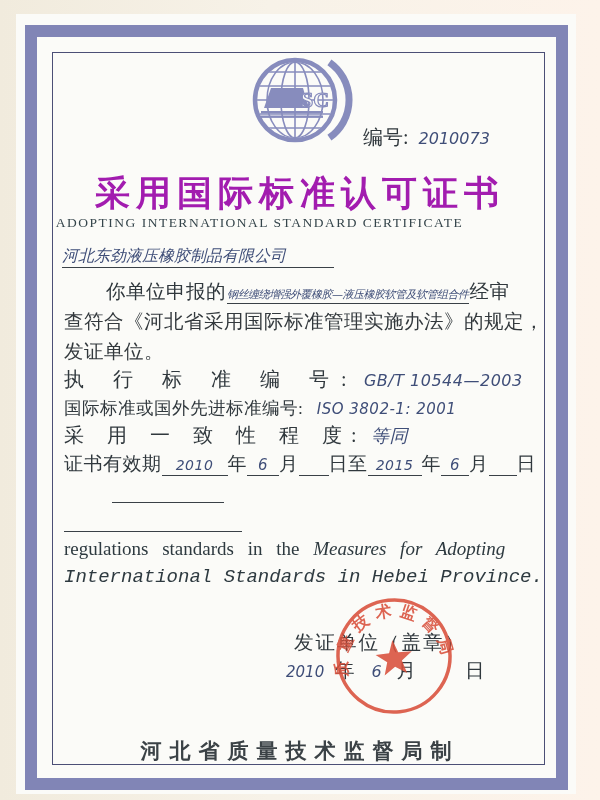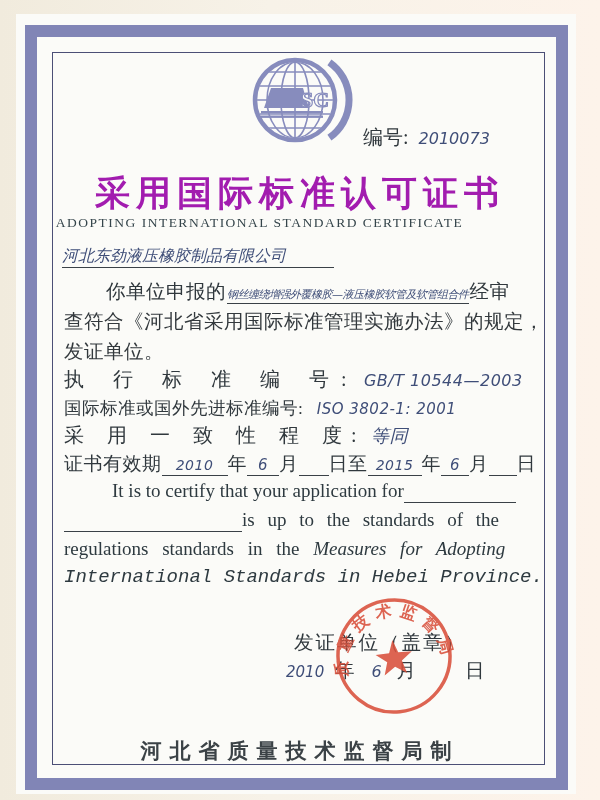--- a/index.html
+++ b/index.html
@@ -97,24 +97,24 @@
 <div class="abs bodyline" style="left:64px;top:422px;">
   <span class="print spaced-label2" style="font-size:20px;">采 用 一 致 性 程 度:</span>
   <span class="hw" style="font-size:18px;">等同</span>
 </div>
 
 <div class="abs bodyline" style="left:64px;top:451px;font-size:19px;">
   <span class="print">证书有效期</span><span class="ul" style="min-width:66px;"><span class="hw" style="font-size:14px;">2010</span></span><span class="print">年</span><span class="ul" style="min-width:32px;"><span class="hw" style="font-size:15px;">6</span></span><span class="print">月</span><span class="ul" style="min-width:30px;">&nbsp;</span><span class="print">日至</span><span class="ul" style="min-width:54px;"><span class="hw" style="font-size:14px;">2015</span></span><span class="print">年</span><span class="ul" style="min-width:28px;"><span class="hw" style="font-size:15px;">6</span></span><span class="print">月</span><span class="ul" style="min-width:28px;">&nbsp;</span><span class="print">日</span>
 </div>
 
 <div class="abs eng" style="left:112px;top:480px;">
-  <span>It is to certify that your application for</span><span class="ul" style="min-width:112px;">&nbsp;</span>
+  <span class="ul" style="min-width:112px;">&nbsp;</span>
 </div>
 <div class="abs eng" style="left:64px;top:509px;">
-  <span class="ul" style="min-width:178px;">&nbsp;</span><span style="word-spacing:8px;">is up to the standards of the</span>
+  <span class="ul" style="min-width:178px;">&nbsp;</span>
 </div>
 <div class="abs eng" style="left:64px;top:538px;word-spacing:9px;">
   <span>regulations standards in the</span>
   <i>Measures for Adopting</i>
 </div>
 <div class="abs eng" style="left:64px;top:566px;font-family:Liberation Mono, monospace;">
   <i>International Standards in Hebei Province.</i>
 </div>
 
 <div class="abs print" style="left:294px;top:629px;font-size:19.5px;font-weight:400;letter-spacing:2px;white-space:nowrap;">发证单位（盖章）</div>

